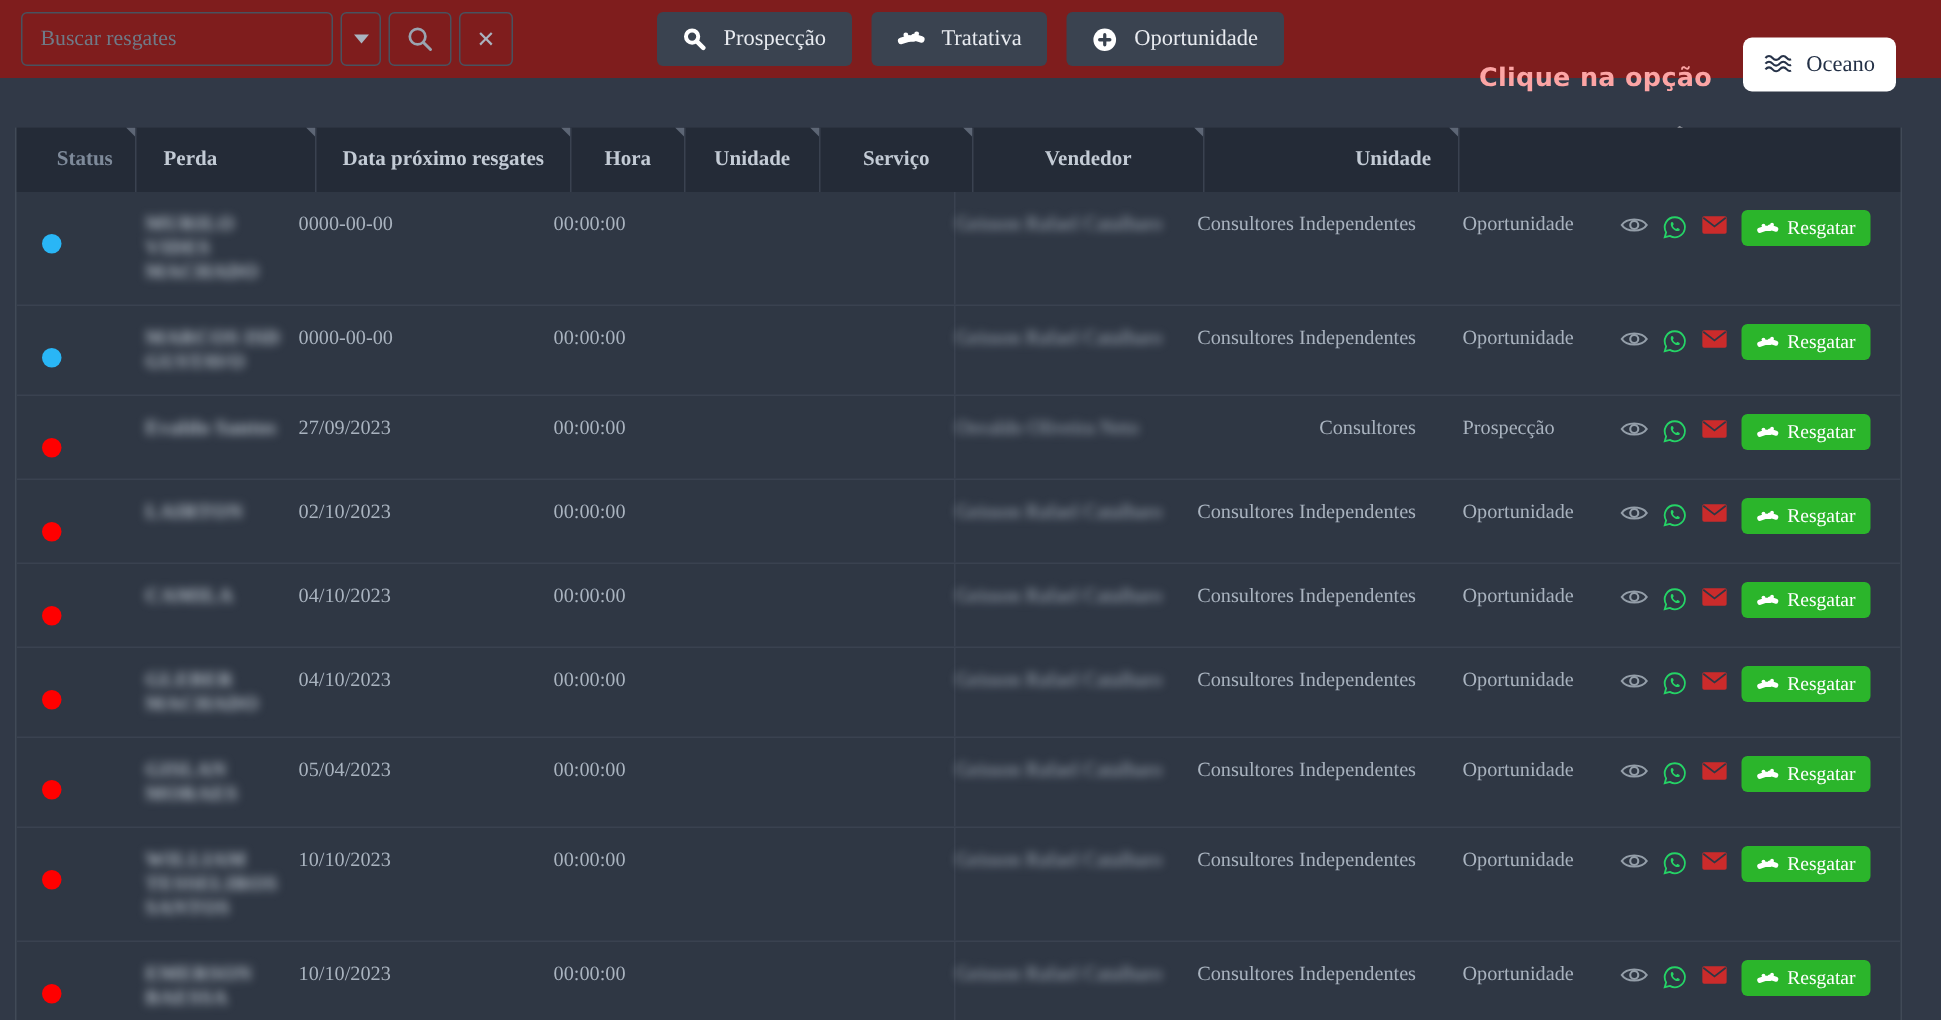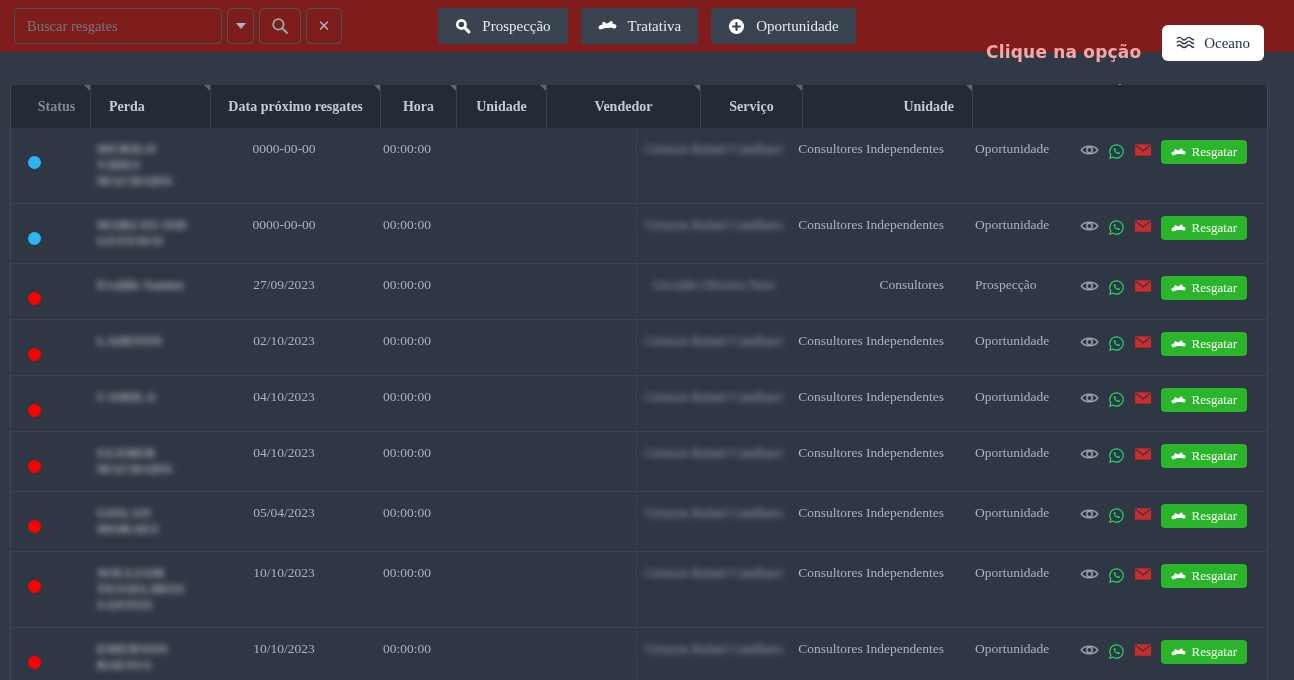--- a/index.html
+++ b/index.html
@@ -95,21 +95,21 @@
   .col-unidade  { flex:0 0 170px;text-align:right; }
   .col-tipo     { flex:0 0 106px; }
   .col-acoes    { flex:1 1 auto; }
 
   .grid-row { display:flex; align-items:stretch; }
   .grid-row + .grid-row { border-top:1px solid #3a4250; }
   .cell {
     padding-top:13px; padding-bottom:14px;
     font-size:13.5px; line-height:16px; color:#a9b3bf;
   }
-  .cell.center { text-align:center; }
+  .cell.center { }
   .cell.right  { text-align:right; padding-right:17px; }
   .cell.leftpad{ text-align:left; padding-left:14px; }
   .cell.bodysep{ border-right:1px solid #3a4250; }
 
   .status-dot {
     width:13px; height:13px; border-radius:50%;
     margin:15px 0 0 17px; background:#888;
   }
   .nome-text {
     padding-left:18px; white-space:pre-line; font-weight:600;
@@ -209,22 +209,22 @@
 </div>
 
 <div class="grid">
 
   <div class="grid-header">
     <div class="hcell dim sep col-status">Status</div>
     <div class="hcell sep col-nome left">Perda</div>
     <div class="hcell sep col-data">Data próximo resgates</div>
     <div class="hcell sep col-hora">Hora</div>
     <div class="hcell sep col-formato">Unidade</div>
+    <div class="hcell sep col-servico">Serviço</div>
     <div class="hcell sep col-vendedor">Vendedor</div>
-    <div class="hcell sep col-servico">Serviço</div>
     <div class="hcell sep col-unidade rightpad">Unidade</div>
     <div class="hcell col-acoes"></div>
   </div>
 
   <div>
   <div class="grid-row">
     <div class="cell col-status">
       <div class="status-dot" style="background: rgb(41, 182, 246);"></div>
     </div>
     <div class="cell col-nome">

